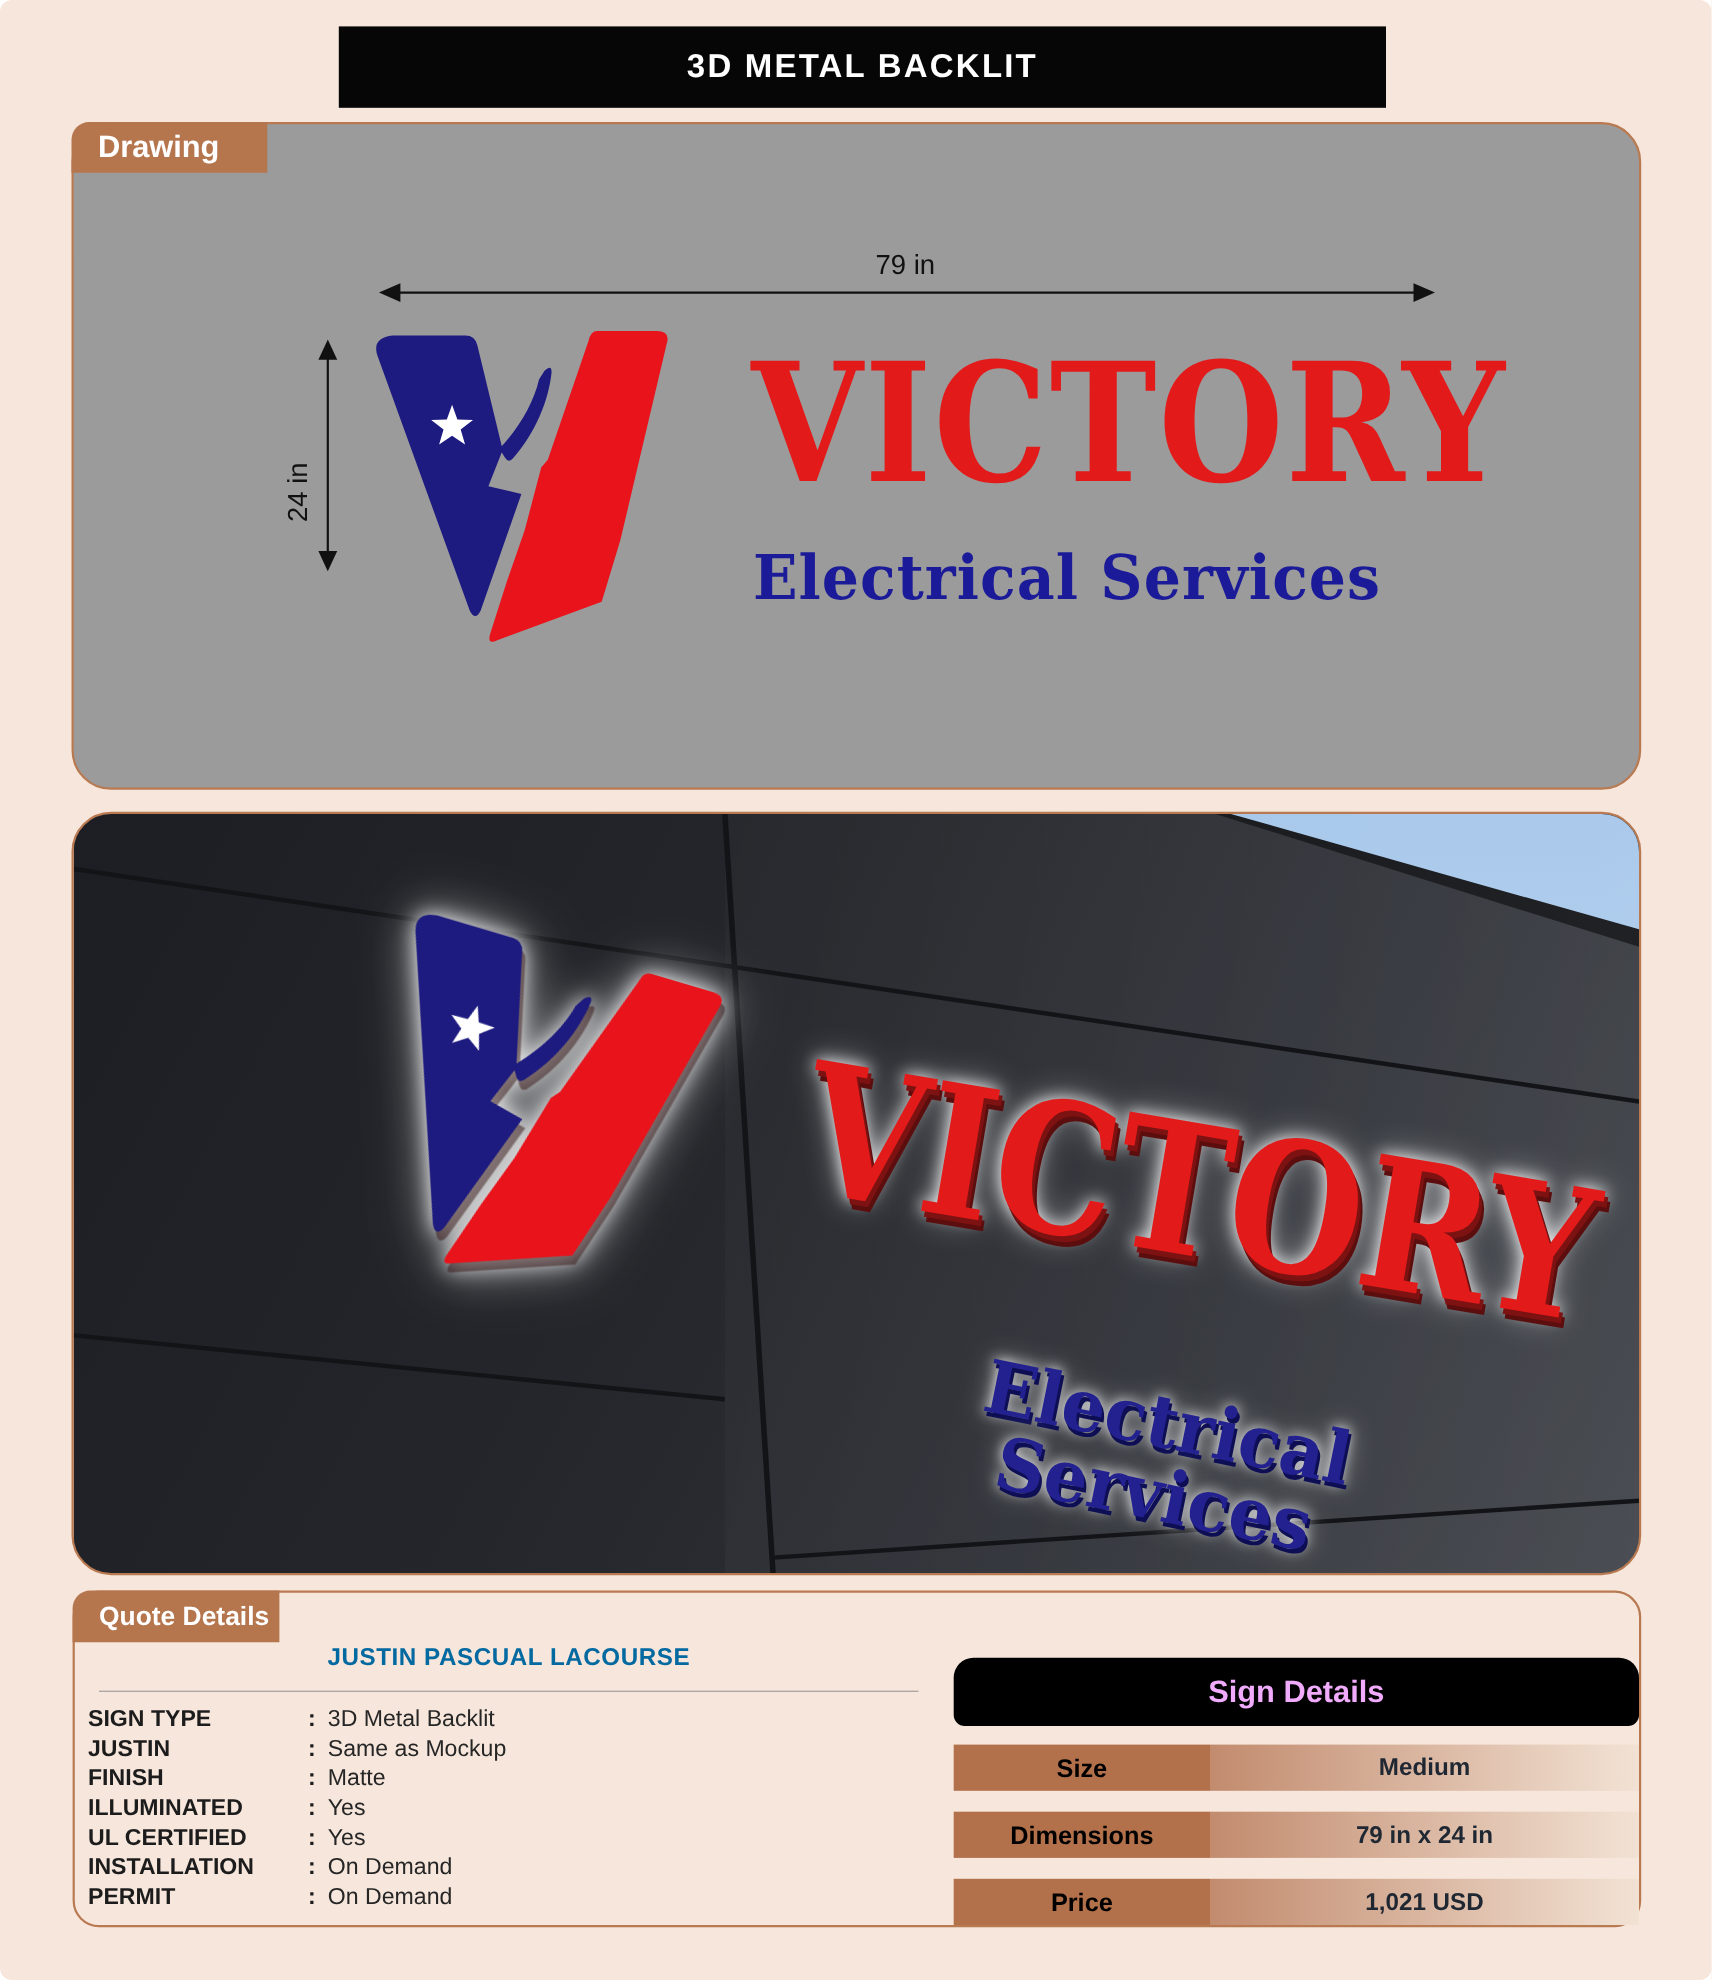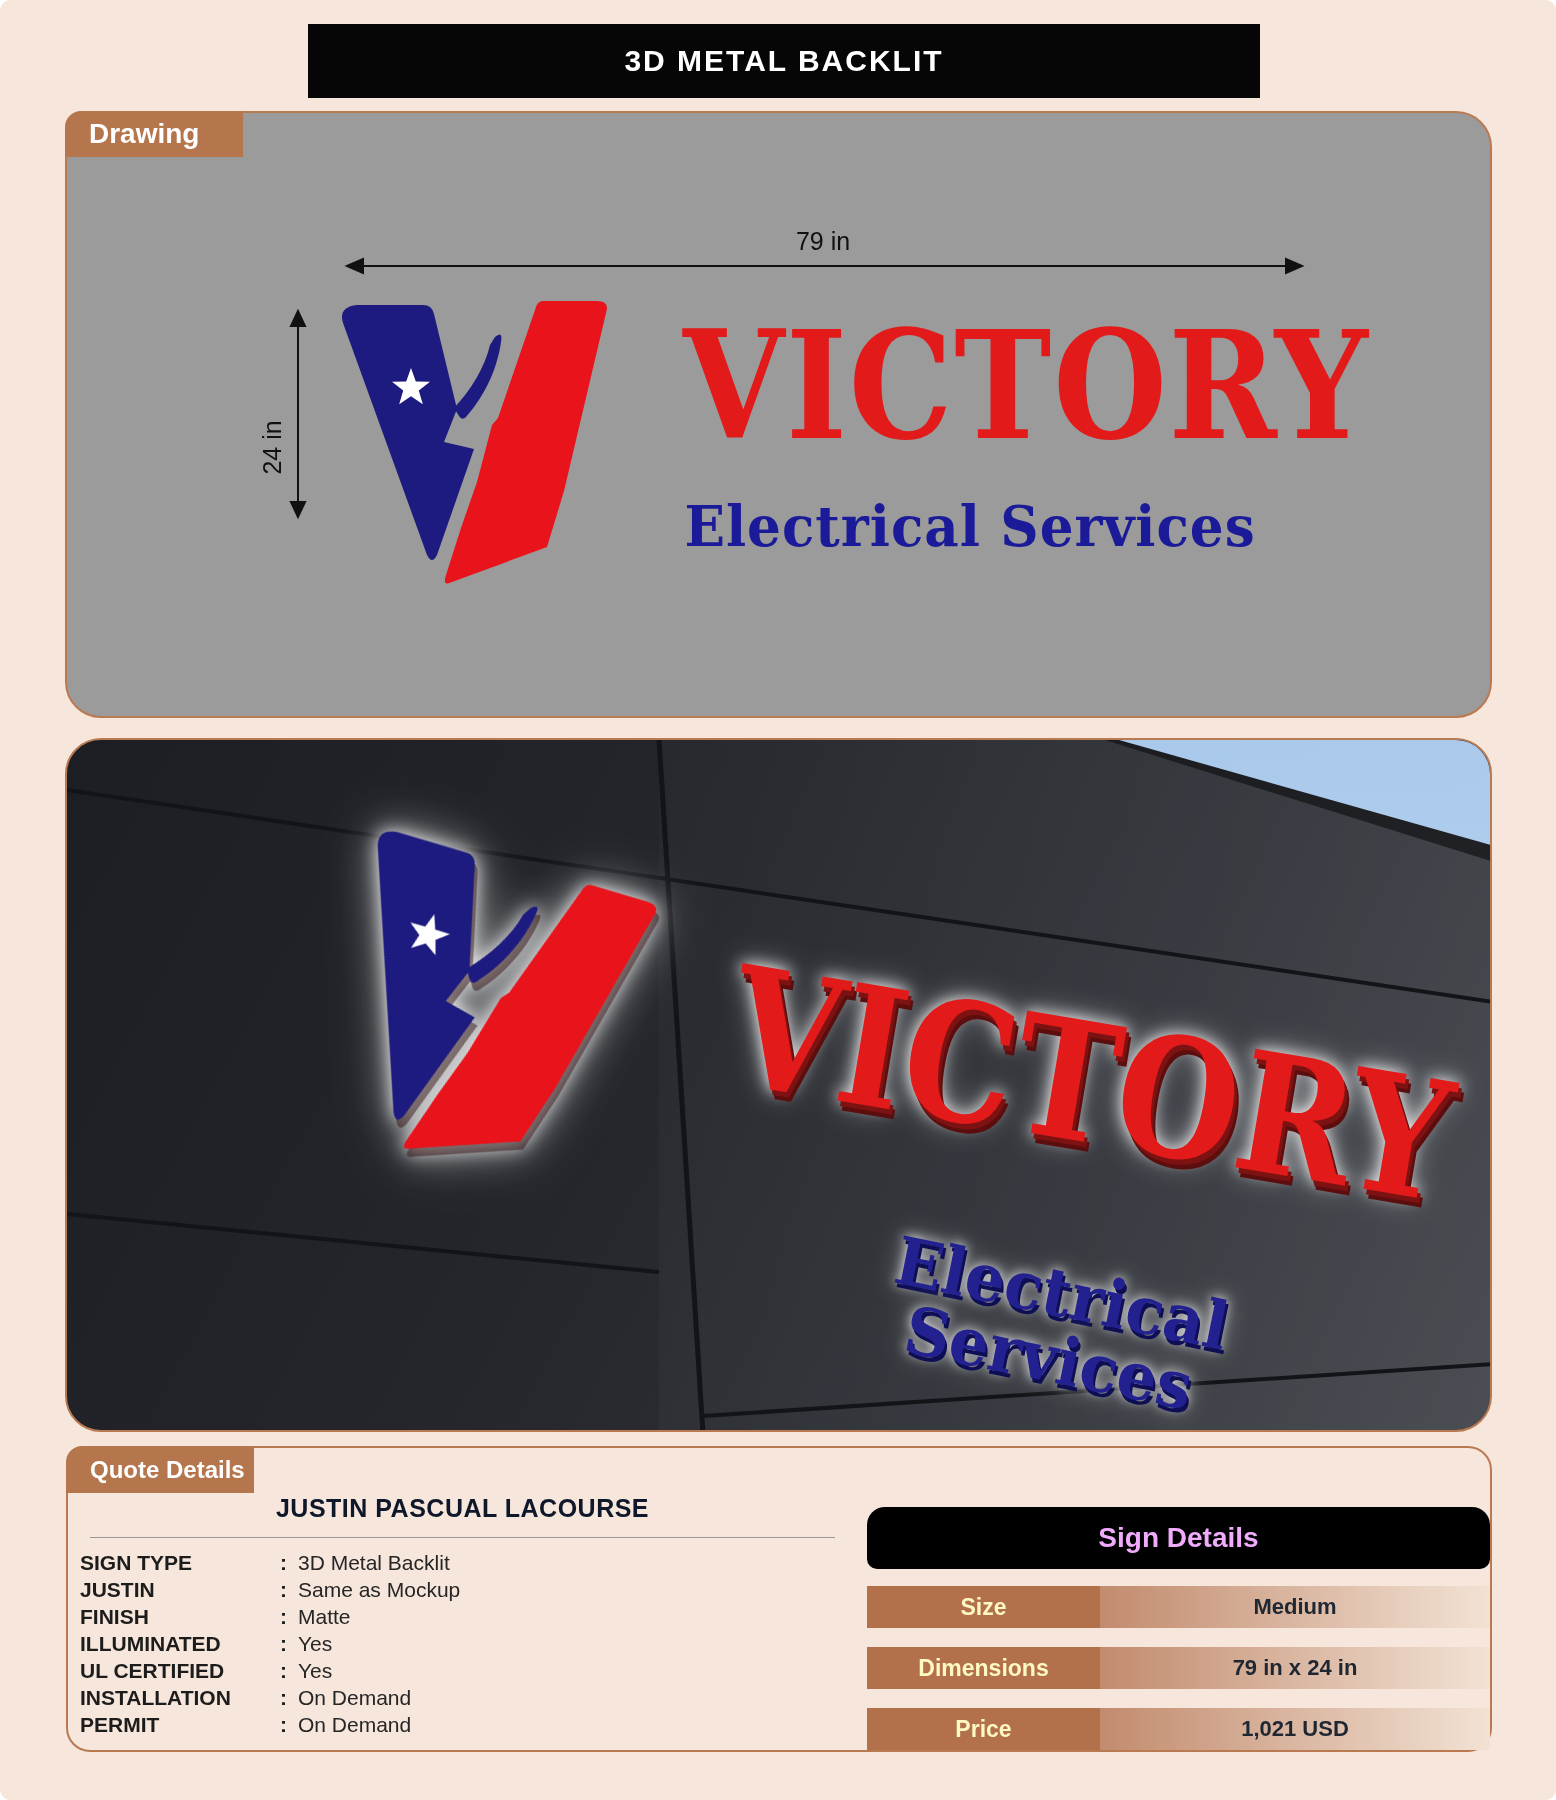--- a/index.html
+++ b/index.html
@@ -47,35 +47,35 @@
   .seam-svg{position:absolute;left:0;top:0;}
   .sign{position:absolute;left:263px;top:73px;width:1180px;height:600px;transform:rotate(9.5deg);transform-origin:0 0;}
   .logo-mockup{left:22px;top:12px;width:335px;height:315px;transform:rotate(7deg);
     filter:drop-shadow(5px 7px 0 rgba(50,15,15,.5)) drop-shadow(0 0 9px rgba(255,255,255,.9)) drop-shadow(0 0 22px rgba(255,255,255,.55));}
   .victory-mockup{left:380px;top:60px;width:700px;font-size:165px;color:var(--victory_red);transform:scaleX(.85);
     text-shadow:4px 5px 0 #7d1212,7px 9px 0 #5c0d0d,0 0 16px rgba(255,255,255,.95),0 0 34px rgba(255,255,255,.55);}
   .services-mockup{left:470px;top:320px;width:660px;font-size:66px;color:#22218f;transform:scaleX(.95) rotate(2deg);
     text-shadow:3px 4px 0 #0e0e55,0 0 12px rgba(255,255,255,.95),0 0 26px rgba(255,255,255,.5);}
 
   
-  .customer-name{position:absolute;left:22px;top:46px;width:745px;text-align:center;font-size:25px;font-weight:bold;
-    letter-spacing:.5px;color:#0f172a;}
+  .customer-name{position:absolute;left:22px;top:46px;width:745px;text-align:center;font-size:22px;font-weight:bold;
+    letter-spacing:.5px;color:#0369a1;}
   .divider{position:absolute;left:22px;top:89px;width:745px;height:1px;background:#999;}
   .qrows{position:absolute;left:12px;top:100px;width:760px;}
   .qrow{display:flex;height:27px;align-items:flex-end;font-size:21px;color:#1c1c1c;}
   .qlabel{width:200px;font-weight:bold;}
   .qcolon{width:18px;font-weight:bold;}
   .qvalue{color:#262626;}
 
   .sign-details{position:absolute;left:799px;top:0;width:623px;height:306px;}
   .sd-header{position:absolute;left:0;top:59px;width:623px;height:62px;background:#000;border-radius:18px 18px 10px 10px;
     display:flex;align-items:center;justify-content:center;color:#f0abfc;font-size:28px;font-weight:bold;}
   .srows{position:absolute;left:0;top:138px;width:623px;}
   .srow{display:flex;height:42px;margin-bottom:19px;}
-  .scell-label{width:233px;background:var(--label_cell);color:#fef9c3;font-weight:bold;font-size:23px;
+  .scell-label{width:233px;background:var(--label_cell);color:#000000;font-weight:bold;font-size:23px;
     display:flex;align-items:center;justify-content:center;}
   .scell-value{width:390px;background:linear-gradient(90deg,var(--value_grad_start),var(--value_grad_end));
     color:#1f2733;font-weight:bold;font-size:22px;display:flex;align-items:center;justify-content:center;}
 </style>
 </head>
 <body>
 
 <div class="page">
 
   <div class="title-bar">

